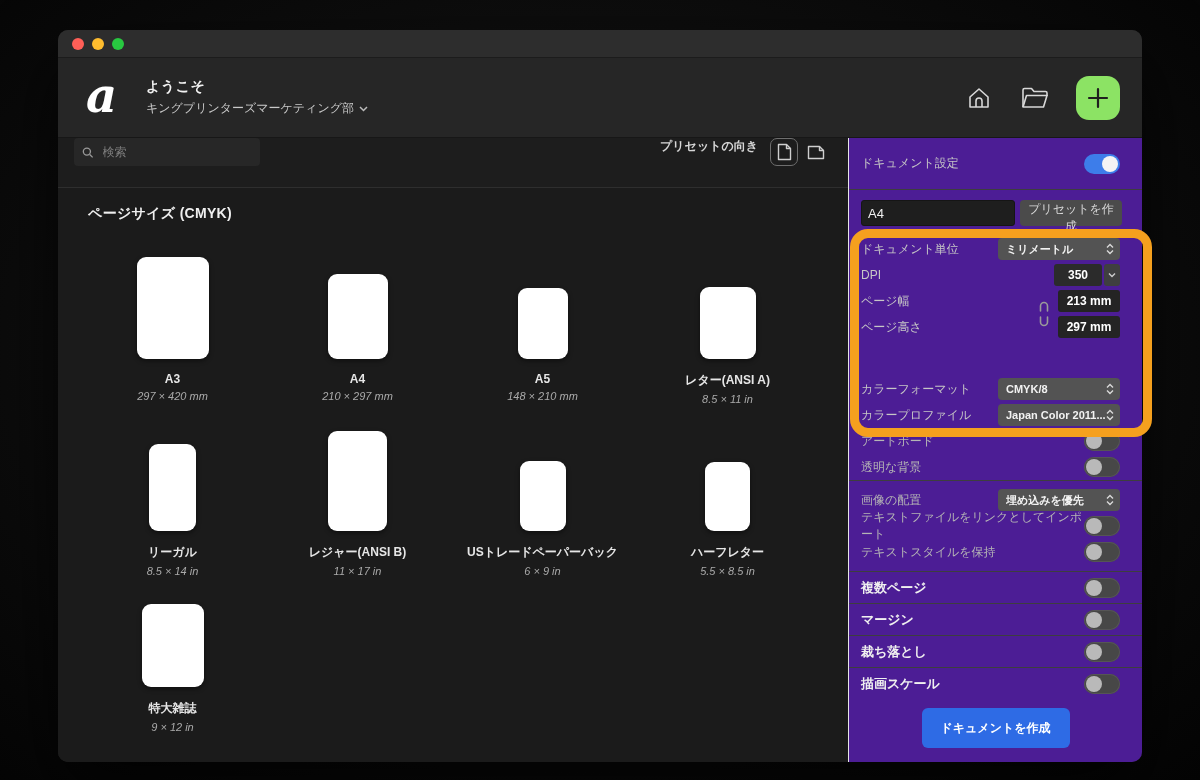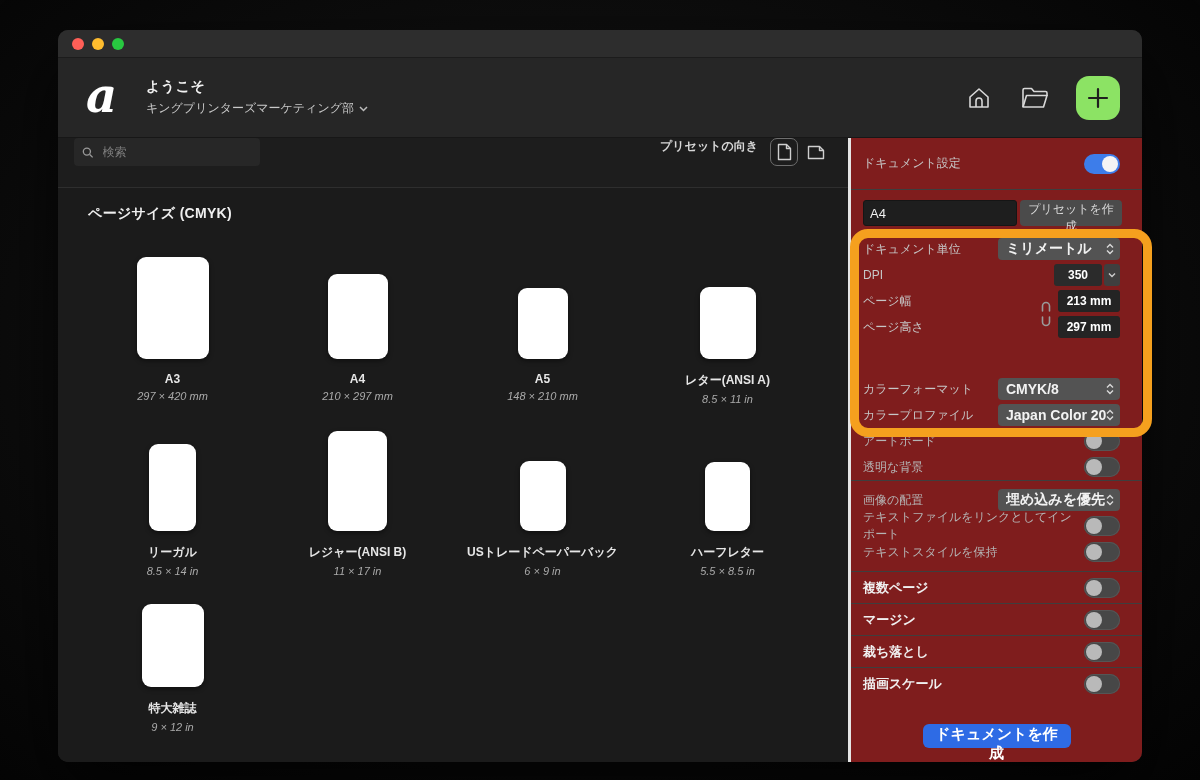--- a/index.html
+++ b/index.html
@@ -41,54 +41,54 @@
   .sec-title{font-size:14px;font-weight:bold;color:#efefef;padding-left:8px;letter-spacing:.3px;}
   .preset-row{display:flex;margin-top:22px;}
   .preset-row.r2{margin-top:26px;}
   .preset-row.r3{margin-top:22px;}
   .preset-card{width:185px;display:flex;flex-direction:column;align-items:center;}
   .thumb-wrap{display:flex;align-items:flex-end;justify-content:center;width:100%;}
   .thumb{background:#fff;border-radius:9px;box-shadow:0 2px 5px rgba(0,0,0,.45);}
   .preset-name{margin-top:13px;font-size:12px;font-weight:bold;color:#e6e6e6;text-align:right;}
   .preset-dims{margin-top:4px;font-size:11px;color:#aaa;text-align:center;font-style:italic;}
 
-  .panel{width:294px;background:#7f1d1d;border-left:3px solid #e5e5e5;display:flex;flex-direction:column;position:relative;}
+  .panel{width:294px;background:#4c1d95;border-left:1px solid #e5e5e5;display:flex;flex-direction:column;position:relative;}
   .p-row{display:flex;align-items:center;padding:0 22px 0 12px;flex:0 0 auto;}
   .p-label{font-size:12px;color:#c6c6c6;flex:1;}
   .p-label.dim{color:#b5b5b5;}
   .hr{height:1px;background:#3e3e3e;flex:0 0 auto;}
   .settings-row{height:51px;}
   .preset-make-row{height:46px;padding-right:20px;}
   .preset-input{width:154px;height:26px;background:#1e1e1e;border:1px solid #151515;border-radius:3px;
     color:#f0f0f0;font-size:13px;padding:0 6px;outline:none;font-family:"Liberation Sans","DejaVu Sans",sans-serif;}
   .mk-btn{margin-left:auto;width:102px;height:26px;background:#4b4b4b;border:none;border-radius:4px;
     color:#d8d8d8;font-size:12px;font-family:"Liberation Sans","DejaVu Sans",sans-serif;}
   .ctl-row{height:26px;}
   .dropdown{width:122px;height:22px;background:#535353;border-radius:4px;display:flex;align-items:center;
-    padding:0 6px 0 8px;color:#f2f2f2;font-size:14px;font-weight:bold;}
+    padding:0 6px 0 8px;color:#f2f2f2;font-size:11px;font-weight:bold;}
   .dd-text{flex:1;white-space:nowrap;overflow:hidden;}
   .combo{display:flex;align-items:center;gap:2px;}
   .combo-val{width:48px;height:22px;background:#2b2b2b;border-radius:3px;color:#fff;font-size:12px;font-weight:bold;
     display:flex;align-items:center;justify-content:center;}
   .combo-arrow{width:16px;height:22px;background:#3f3f3f;border-radius:3px;display:flex;align-items:center;justify-content:center;color:#ccc;}
   .valbox{width:62px;height:22px;background:#242424;border-radius:3px;color:#fff;font-size:12px;font-weight:bold;
     display:flex;align-items:center;justify-content:center;}
   .toggle{width:36px;height:20px;border-radius:10px;position:relative;flex:0 0 auto;}
   .toggle.off{background:#474747;box-shadow:inset 0 0 0 1px #555;}
   .toggle.off .knob{left:2px;background:#b9b9b9;}
   .toggle.on{background:var(--accent);}
   .toggle.on .knob{right:2px;background:#f4f4f4;}
   .knob{position:absolute;top:2px;width:16px;height:16px;border-radius:50%;}
   .spacer36{height:36px;flex:0 0 auto;}
   .spacer6{height:6px;flex:0 0 auto;}
   .section-row{height:32px;border-top:1px solid #3e3e3e;}
   .section-label{font-size:13px;font-weight:bold;color:#f0f0f0;flex:1;}
   .panel-bottom{margin-top:auto;display:flex;justify-content:center;padding-bottom:14px;}
-  .create-btn{width:148px;height:24px;background:var(--btn);border:none;border-radius:6px;color:#fff;
-    font-size:15px;font-weight:bold;font-family:"Liberation Sans","DejaVu Sans",sans-serif;}
+  .create-btn{width:148px;height:40px;background:var(--btn);border:none;border-radius:6px;color:#fff;
+    font-size:12px;font-weight:bold;font-family:"Liberation Sans","DejaVu Sans",sans-serif;}
   .link-icon{position:absolute;left:188px;top:160px;width:14px;height:32px;color:#9a9a9a;}
 
   .highlight-box{position:absolute;left:850px;top:229px;width:302px;height:208px;border:9px solid var(--hl);
     border-radius:18px;pointer-events:none;z-index:50;}
   .chev2{display:flex;flex-direction:column;align-items:center;line-height:0;color:#d9d9d9;}
 </style>
 </head>
 <body>
 
 <div class="window">

